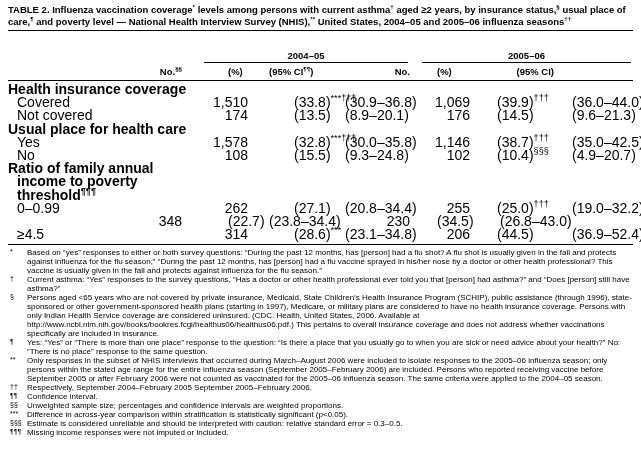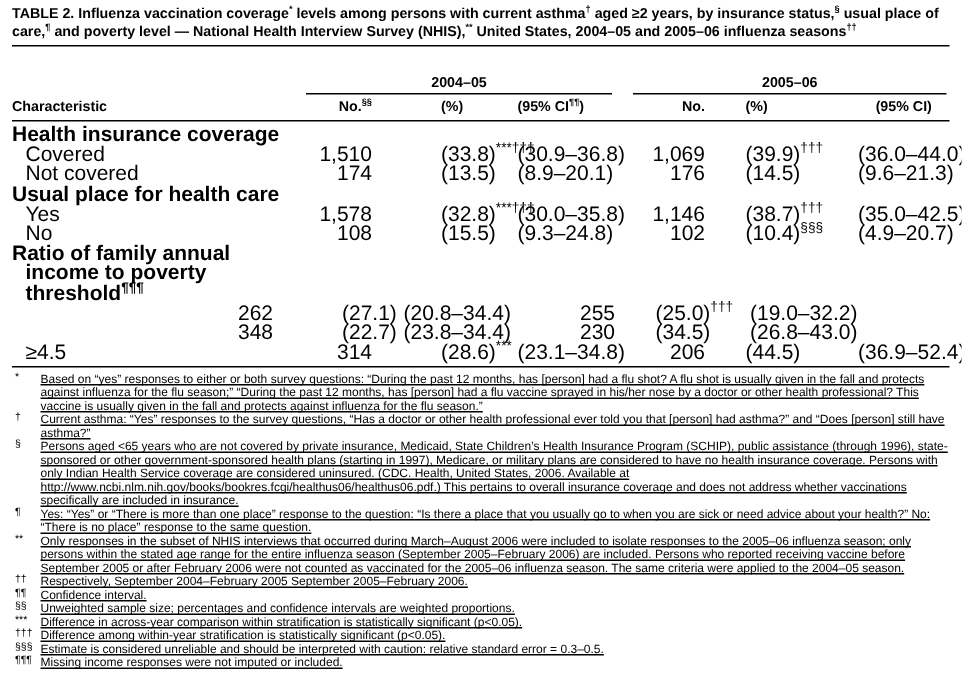--- a/index.html
+++ b/index.html
@@ -47,43 +47,42 @@
     padding-left: 9px; text-indent: -9px; 
   }
 
   .c0 { text-align: left; }
   .data-row .c0 { padding-left: 9px; }
   .c1 { text-align: right; padding-right: 16px; white-space: nowrap; }
   .c2 { text-align: left; padding-left: 30px; white-space: nowrap; }
   .c3 { text-align: left; padding-left: 5px;  white-space: nowrap; }
   .c4 { text-align: right; padding-right: 12px; white-space: nowrap; }
   .c5 { text-align: left; padding-left: 15px; white-space: nowrap; }
-  .c6 { text-align: center; padding-left: 18px; white-space: nowrap; }
+  .c6 { text-align: right; padding-left: 18px; white-space: nowrap; }
 
   .fns { margin-top: 3px; font-size: 8px; line-height: 9px; }
-  .fn { position: relative; padding-left: 19px; margin: 0; text-decoration: underline; }
+  .fn { position: relative; padding-left: 19px; margin: 0; }
   .fn-marker { position: absolute; left: 2px; top: -1px; font-size: 7px; }
 </style>
 </head>
 <body>
 
 <div class="page">
 
   <h1 class="title">TABLE 2. Influenza vaccination coverage<sup>*</sup> levels among persons with current asthma<sup>†</sup> aged ≥2 years, by insurance status,<sup>§</sup> usual place of care,<sup>¶</sup> and poverty level — National Health Interview Survey (NHIS),<sup>**</sup> United States, 2004–05 and 2005–06 influenza seasons<sup>††</sup></h1>
 
   <div class="tbl">
 
     <div class="row group-row">
       <div class="c0"></div>
       <div class="group group1">2004–05</div>
       <div class="group group2">2005–06</div>
     </div>
 
     <div class="row head-row">
-      <div class="c0">Characteristic</div>
       <div class="c1">No.<sup>§§</sup></div>
       <div class="c2">(%)</div>
       <div class="c3">(95% CI<sup>¶¶</sup>)</div>
       <div class="c4">No.</div>
       <div class="c5">(%)</div>
       <div class="c6">(95% CI)</div>
     </div>
 
     <div class="tbody" id="tbody">
         <div class="row section-row">
@@ -125,20 +124,21 @@
           <div class="c2">(15.5)</div>
           <div class="c3">(9.3–24.8)</div>
           <div class="c4">102</div>
           <div class="c5">(10.4)<sup>§§§</sup></div>
           <div class="c6">(4.9–20.7)</div>
         </div>
         <div class="row section-row">
           <div class="section-label">Ratio of family annual income to poverty threshold<sup>¶¶¶</sup></div>
         </div>
         <div class="row data-row">
+          <div class="c0">0–0.99</div>
           <div class="c1">262</div>
           <div class="c2">(27.1)</div>
           <div class="c3">(20.8–34.4)</div>
           <div class="c4">255</div>
           <div class="c5">(25.0)<sup>†††</sup></div>
           <div class="c6">(19.0–32.2)</div>
         </div>
         <div class="row data-row">
           <div class="c1">348</div>
           <div class="c2">(22.7)</div>
@@ -162,18 +162,17 @@
   <div class="fns" id="footnotes">
       <div class="fn"><span class="fn-marker">*</span><span class="fn-text">Based on “yes” responses to either or both survey questions: “During the past 12 months, has [person] had a flu shot? A flu shot is usually given in the fall and protects against influenza for the flu season;” “During the past 12 months, has [person] had a flu vaccine sprayed in his/her nose by a doctor or other health professional? This vaccine is usually given in the fall and protects against influenza for the flu season.”</span></div>
       <div class="fn"><span class="fn-marker">†</span><span class="fn-text">Current asthma: “Yes” responses to the survey questions, “Has a doctor or other health professional ever told you that [person] had asthma?” and “Does [person] still have asthma?”</span></div>
       <div class="fn"><span class="fn-marker">§</span><span class="fn-text">Persons aged &lt;65 years who are not covered by private insurance, Medicaid, State Children’s Health Insurance Program (SCHIP), public assistance (through 1996), state-sponsored or other government-sponsored health plans (starting in 1997), Medicare, or military plans are considered to have no health insurance coverage. Persons with only Indian Health Service coverage are considered uninsured. (CDC. Health, United States, 2006. Available at http://www.ncbi.nlm.nih.gov/books/bookres.fcgi/healthus06/healthus06.pdf.) This pertains to overall insurance coverage and does not address whether vaccinations specifically are included in insurance.</span></div>
       <div class="fn"><span class="fn-marker">¶</span><span class="fn-text">Yes: “Yes” or “There is more than one place” response to the question: “Is there a place that you usually go to when you are sick or need advice about your health?” No: “There is no place” response to the same question.</span></div>
       <div class="fn"><span class="fn-marker">**</span><span class="fn-text">Only responses in the subset of NHIS interviews that occurred during March–August 2006 were included to isolate responses to the 2005–06 influenza season; only persons within the stated age range for the entire influenza season (September 2005–February 2006) are included. Persons who reported receiving vaccine before September 2005 or after February 2006 were not counted as vaccinated for the 2005–06 influenza season. The same criteria were applied to the 2004–05 season.</span></div>
       <div class="fn"><span class="fn-marker">††</span><span class="fn-text">Respectively, September 2004–February 2005 September 2005–February 2006.</span></div>
       <div class="fn"><span class="fn-marker">¶¶</span><span class="fn-text">Confidence interval.</span></div>
       <div class="fn"><span class="fn-marker">§§</span><span class="fn-text">Unweighted sample size; percentages and confidence intervals are weighted proportions.</span></div>
       <div class="fn"><span class="fn-marker">***</span><span class="fn-text">Difference in across-year comparison within stratification is statistically significant (p&lt;0.05).</span></div>
-      <div class="fn"><span class="fn-marker">†††</span><span class="fn-text">Difference among within-year stratification is statistically significant (p&lt;0.05).</span></div>
       <div class="fn"><span class="fn-marker">§§§</span><span class="fn-text">Estimate is considered unreliable and should be interpreted with caution: relative standard error = 0.3–0.5.</span></div>
       <div class="fn"><span class="fn-marker">¶¶¶</span><span class="fn-text">Missing income responses were not imputed or included.</span></div>
     </div>
 
 </div>
 
 </body></html>

